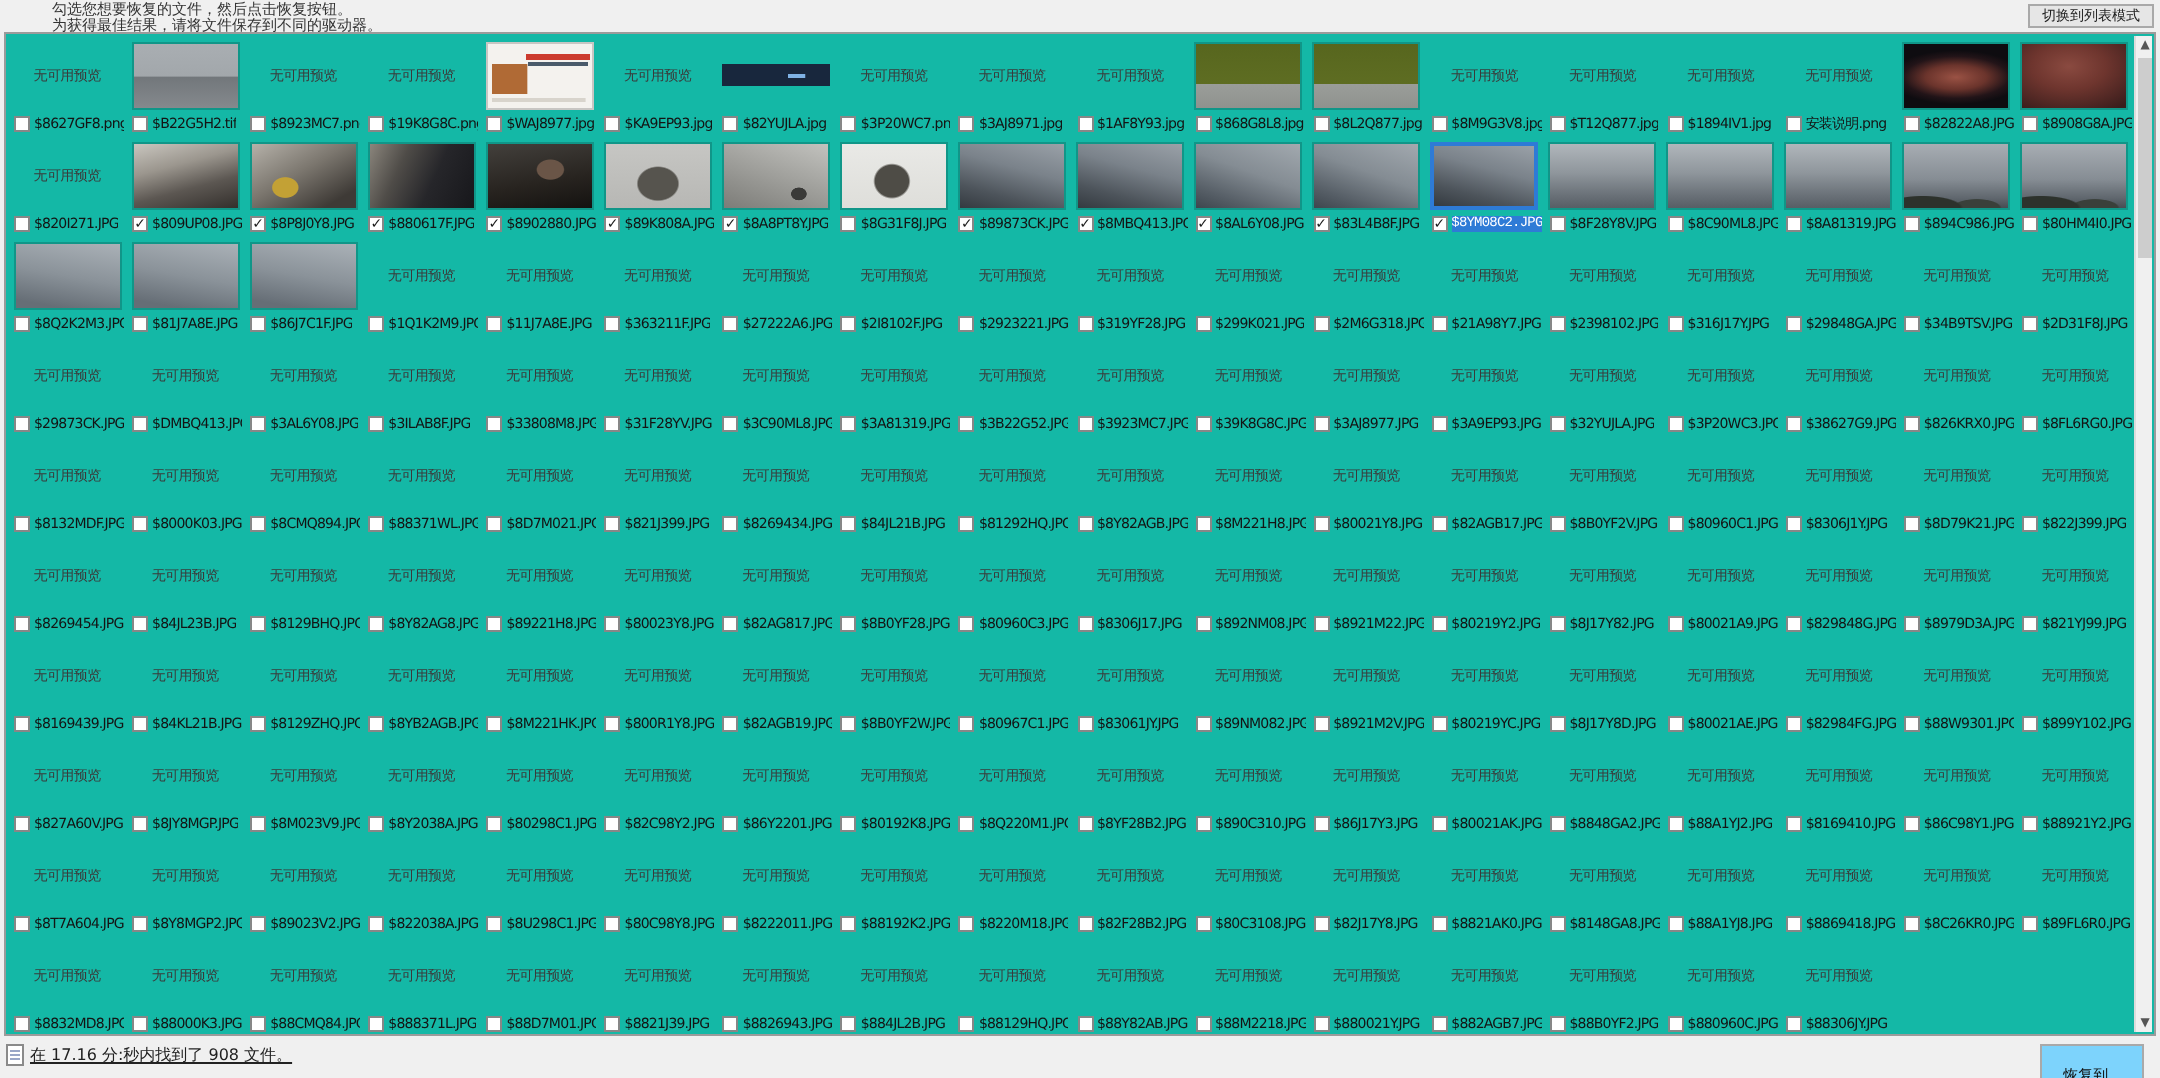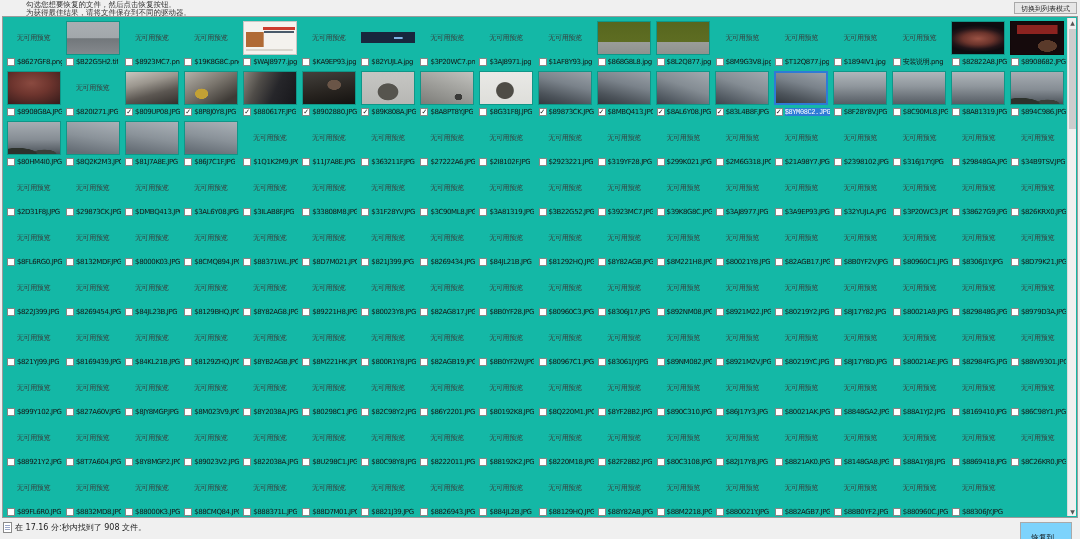--- a/index.html
+++ b/index.html
@@ -69,21 +69,21 @@
   .sb-arrow { position:absolute; left:0; width:9px; height:9px; font-size:6px; line-height:9px; text-align:center; color:#555; }
   .sb-up { top:0; } .sb-down { bottom:0; }
   .sb-thumb { position:absolute; left:1px; width:7px; top:11px; height:100px; background:#cdcdcd; }
 
   
   .statusbar { position:absolute; left:0; right:0; bottom:0; height:20px; background:#f0f0f0; }
   .status-left { position:absolute; left:3px; top:3px; display:flex; align-items:center; gap:3px; }
   .info-icon { width:9px; height:11px; border:1px solid #8a8a8a; background:#fff; position:relative; }
   .info-icon::after { content:""; position:absolute; left:1px; right:1px; top:2px; height:1px;
     background:#9aa7c7; box-shadow:0 2px 0 #9aa7c7,0 4px 0 #9aa7c7; }
-  .status-msg { font-size:8px; color:#222; }
+  .status-msg { font-size:8px; color:#222;text-decoration:underline; }
   .recover-btn { position:absolute; right:8px; top:3px; height:30px; min-width:52px; font-size:7.5px;
     line-height:11px; padding:0 8px; background:#7dd3fc; border:1px solid #a9a9a9; color:#111; cursor:pointer; }
 </style>
 </head>
 <body>
 
 <div class="hdr">
   <div>勾选您想要恢复的文件，然后点击恢复按钮。</div>
   <div>为获得最佳结果，请将文件保存到不同的驱动器。</div>
 </div>
@@ -235,29 +235,20 @@
           <span class="fn">安装说明.png</span>
         </div>
       </div>
       <div class="cell">
         <div class="thumbwrap">
           <div class="thumb t-arch-night"></div>
         </div>
         <div class="nameline">
           <span class="cb"></span>
           <span class="fn">$82822A8.JPG</span>
-        </div>
-      </div>
-      <div class="cell">
-        <div class="thumbwrap">
-          <div class="thumb t-dark-red-text"></div>
-        </div>
-        <div class="nameline">
-          <span class="cb"></span>
-          <span class="fn">$8908682.JPG</span>
         </div>
       </div>
       <div class="cell">
         <div class="thumbwrap">
           <div class="thumb t-red-crowd"></div>
         </div>
         <div class="nameline">
           <span class="cb"></span>
           <span class="fn">$8908G8A.JPG</span>
         </div>

